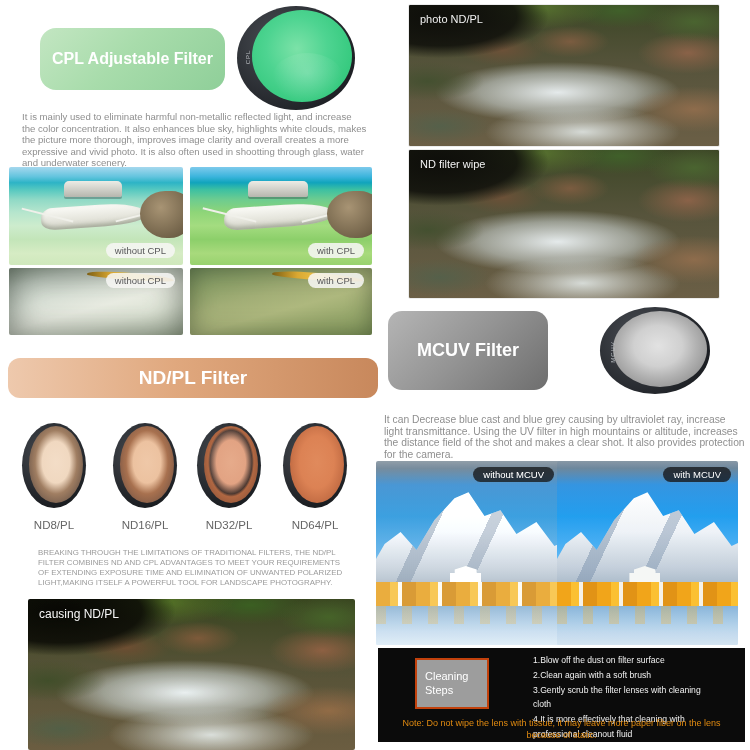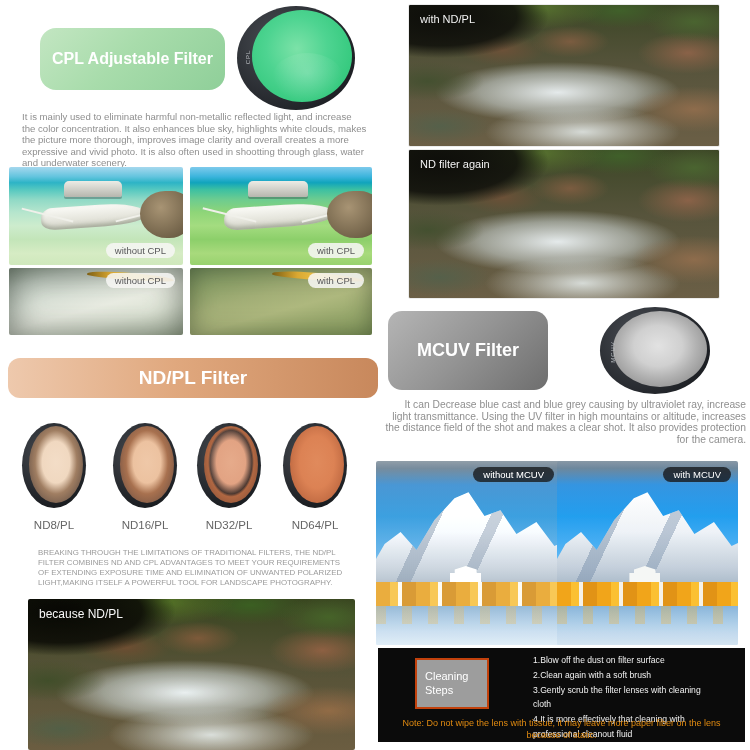--- a/index.html
+++ b/index.html
@@ -36,21 +36,21 @@
   .nd-lens .glass{position:absolute;left:7px;top:3px;right:3px;bottom:5px;border-radius:50%;}
   .nd8 .glass{background:radial-gradient(ellipse at 50% 47%,#f3ddc7 0%,#f0d8c0 36%,#a07e62 55%,#6e584a 80%,#5c4a3e 100%);}
   .nd16 .glass{background:radial-gradient(ellipse at 50% 47%,#efc8a8 0%,#ecc2a0 36%,#a8714f 55%,#7d5845 80%,#684a3a 100%);}
   .nd32 .glass{background:radial-gradient(ellipse at 50% 47%,#e6ab8b 0%,#e2a383 38%,#b4674048 55%,#b06742 60%,#8c5137 85%,#744432 100%);}
   .nd64 .glass{background:radial-gradient(ellipse at 50% 47%,#e08a5c 0%,#dc8254 45%,#c06a42 75%,#a85c38 100%);}
   .nd-label{position:absolute;top:519px;width:86px;text-align:center;color:#666;font-size:11.5px;}
 
   
   .desc{color:#8f8f8f;font-size:9.6px;line-height:1.2;}
   .desc-cpl{left:22px;top:111px;width:345px;}
-  .desc-mcuv{left:384px;top:399px;width:362px;font-size:10.3px;line-height:1.14;text-align:right;}
+  .desc-mcuv{left:384px;top:414px;width:362px;font-size:10.3px;line-height:1.14;}
   .desc-caps{left:38px;top:548px;width:310px;color:#9b9b9b;font-size:7.9px;line-height:1.28;}
 
   
   .photo{position:absolute;overflow:hidden;border-radius:2px;}
   .pill{position:absolute;background:rgba(246,246,244,0.88);color:#58585a;font-size:9.5px;
         padding:2px 9px;border-radius:10px;white-space:nowrap;}
   .pill-dark{position:absolute;background:rgba(22,22,24,0.78);color:#fff;font-size:9.5px;
         padding:2px 10px;border-radius:10px;white-space:nowrap;}
   .corner-label{position:absolute;left:11px;top:8px;color:#f2f2f2;font-size:11px;}
 
@@ -205,29 +205,29 @@
   </div>
 
   <div class="nd-label" style="left:11px;">ND8/PL</div>
   <div class="nd-label" style="left:102px;">ND16/PL</div>
   <div class="nd-label" style="left:186px;">ND32/PL</div>
   <div class="nd-label" style="left:272px;">ND64/PL</div>
 
   <div class="abs desc desc-caps">BREAKING THROUGH THE LIMITATIONS OF TRADITIONAL FILTERS, THE ND/PL FILTER COMBINES ND AND CPL ADVANTAGES TO MEET YOUR REQUIREMENTS OF EXTENDING EXPOSURE TIME AND ELIMINATION OF UNWANTED POLARIZED LIGHT,MAKING ITSELF A POWERFUL TOOL FOR LANDSCAPE PHOTOGRAPHY.</div>
 
   <div class="photo stream stream-sharp" style="left:28px;top:599px;width:327px;height:151px;">
-    <span class="corner-label" style="font-size:12px;">because ND/PL</span>
+    <span class="corner-label" style="font-size:12px;">causing ND/PL</span>
   </div>
 
   <div class="photo stream frame" style="left:408px;top:4px;width:310px;height:141px;">
-    <span class="corner-label">with ND/PL</span>
+    <span class="corner-label">photo ND/PL</span>
   </div>
 
   <div class="photo stream frame" style="left:408px;top:149px;width:310px;height:148px;">
-    <span class="corner-label">ND filter again</span>
+    <span class="corner-label">ND filter wipe</span>
   </div>
 
   <div class="abs banner banner-mcuv">
     <span>MCUV Filter</span>
   </div>
 
   <div class="lens lens-mcuv">
     <div class="rim"></div>
     <div class="glass"></div>
     <span class="rim-text" style="left:2px;top:42px;">MCUV</span>

